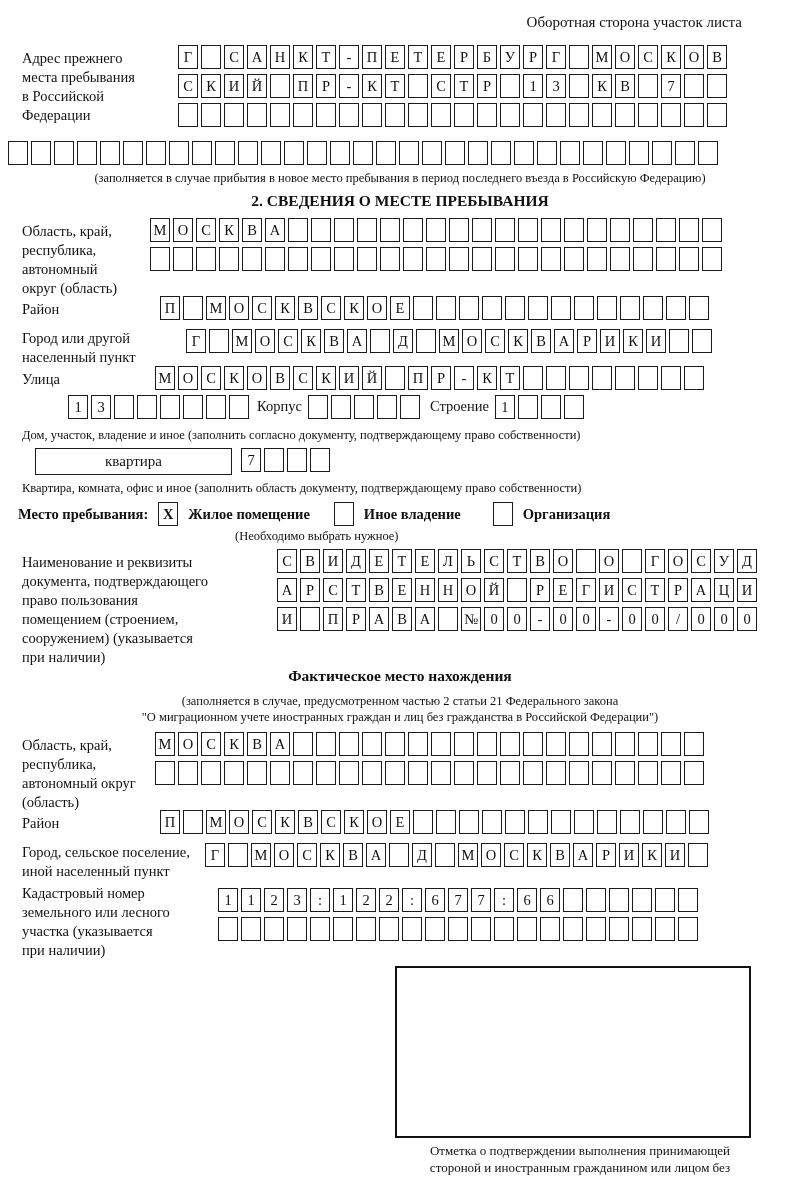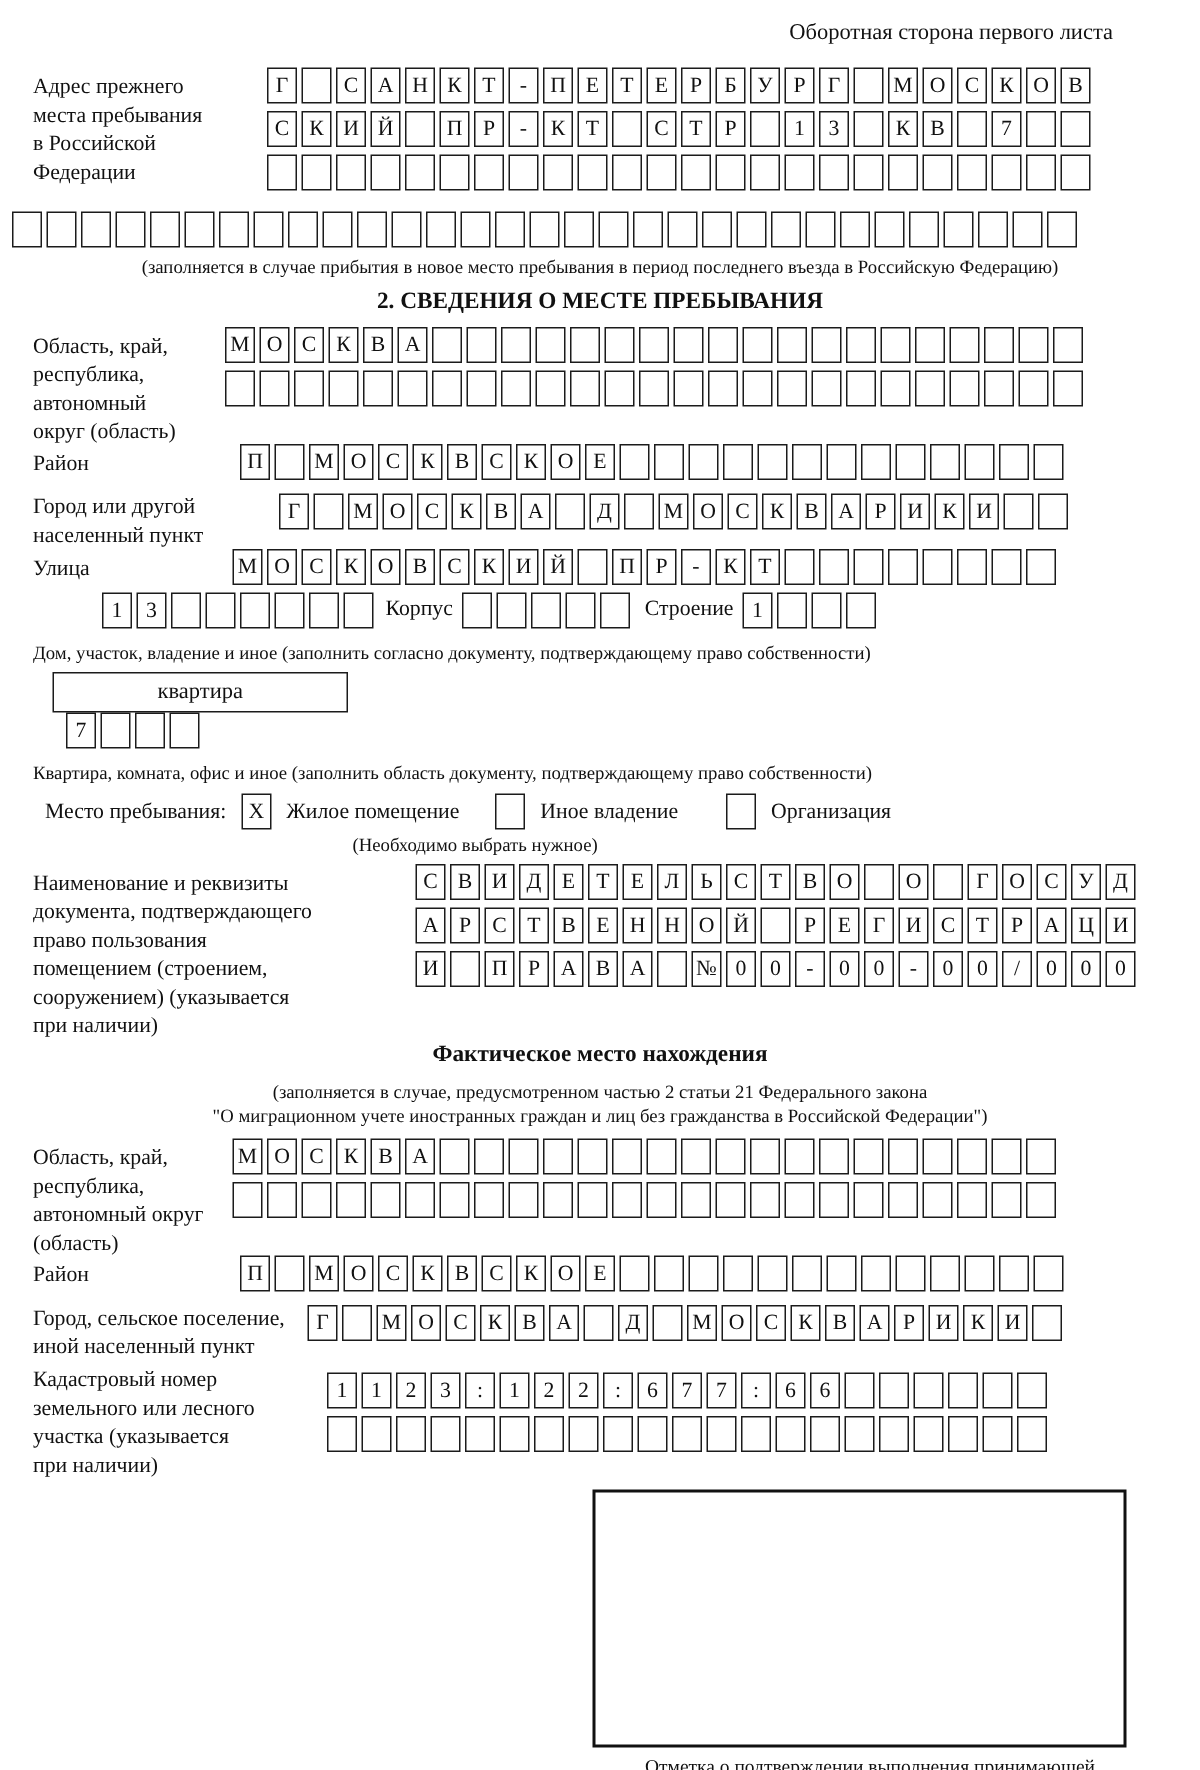--- a/index.html
+++ b/index.html
@@ -27,21 +27,21 @@
     border:1.6px solid #1b1b1b;height:25px;display:flex;align-items:center;
     justify-content:center;font-size:15px;flex:0 0 auto;
   }
   .inline-lab{font-size:14.5px;display:flex;align-items:center;}
   .stamp-box{border:2px solid #111;width:352px;height:168px;margin:6px 0 0 395px;}
   .stamp-cap{width:400px;margin:4px 0 0 380px;text-align:center;font-size:13px;line-height:17px;}
 </style>
 </head>
 <body>
 
-<div class="hdr">Оборотная сторона первого листа</div>
+<div class="hdr">Оборотная сторона участок листа</div>
 
 <div class="frow" style="margin-top:14px;min-height:96px;">
   <div class="flabel" style="width:150px;">Адрес прежнего
 места пребывания
 в Российской
 Федерации</div>
   <div class="cells-col" style="margin-left:178px;">
     <div class="cr">
         <span class="c">Г</span>
         <span class="c"></span>
@@ -334,34 +334,34 @@
   <div class="inline-lab" style="margin:3px 6px 0 10px;">Строение</div>
   <div class="cr">
       <span class="c">1</span>
       <span class="c"></span>
       <span class="c"></span>
       <span class="c"></span>
     </div>
 </div>
 <div class="cap" style="text-align:left;margin-left:22px;">Дом, участок, владение и иное (заполнить согласно документу, подтверждающему право собственности)</div>
 
-<div style="display:flex;align-items:flex-start;margin:5px 0 3px 35px;flex-direction:column;">
+<div style="display:flex;align-items:flex-start;margin:5px 0 3px 35px;">
   <div class="wbox" style="width:195px;">
       <span>квартира</span>
     </div>
   <div class="cr" style="margin-left:9px;">
       <span class="c">7</span>
       <span class="c"></span>
       <span class="c"></span>
       <span class="c"></span>
     </div>
 </div>
 <div class="cap" style="text-align:left;margin-left:22px;">Квартира, комната, офис и иное (заполнить область документу, подтверждающему право собственности)</div>
 
-<div style="display:flex;align-items:center;margin:6px 0 2px 30px;gap:10px;">
+<div style="display:flex;align-items:center;margin:6px 0 2px 18px;gap:10px;font-weight:bold;">
   <span class="inline-lab">Место пребывания:</span>
   <span class="cr" style="margin:0;">
       <span class="c">X</span>
     </span>
   <span class="inline-lab">Жилое помещение</span>
   <span class="cr" style="margin:0 0 0 14px;">
       <span class="c"></span>
     </span>
   <span class="inline-lab">Иное владение</span>
   <span class="cr" style="margin:0 0 0 22px;">

